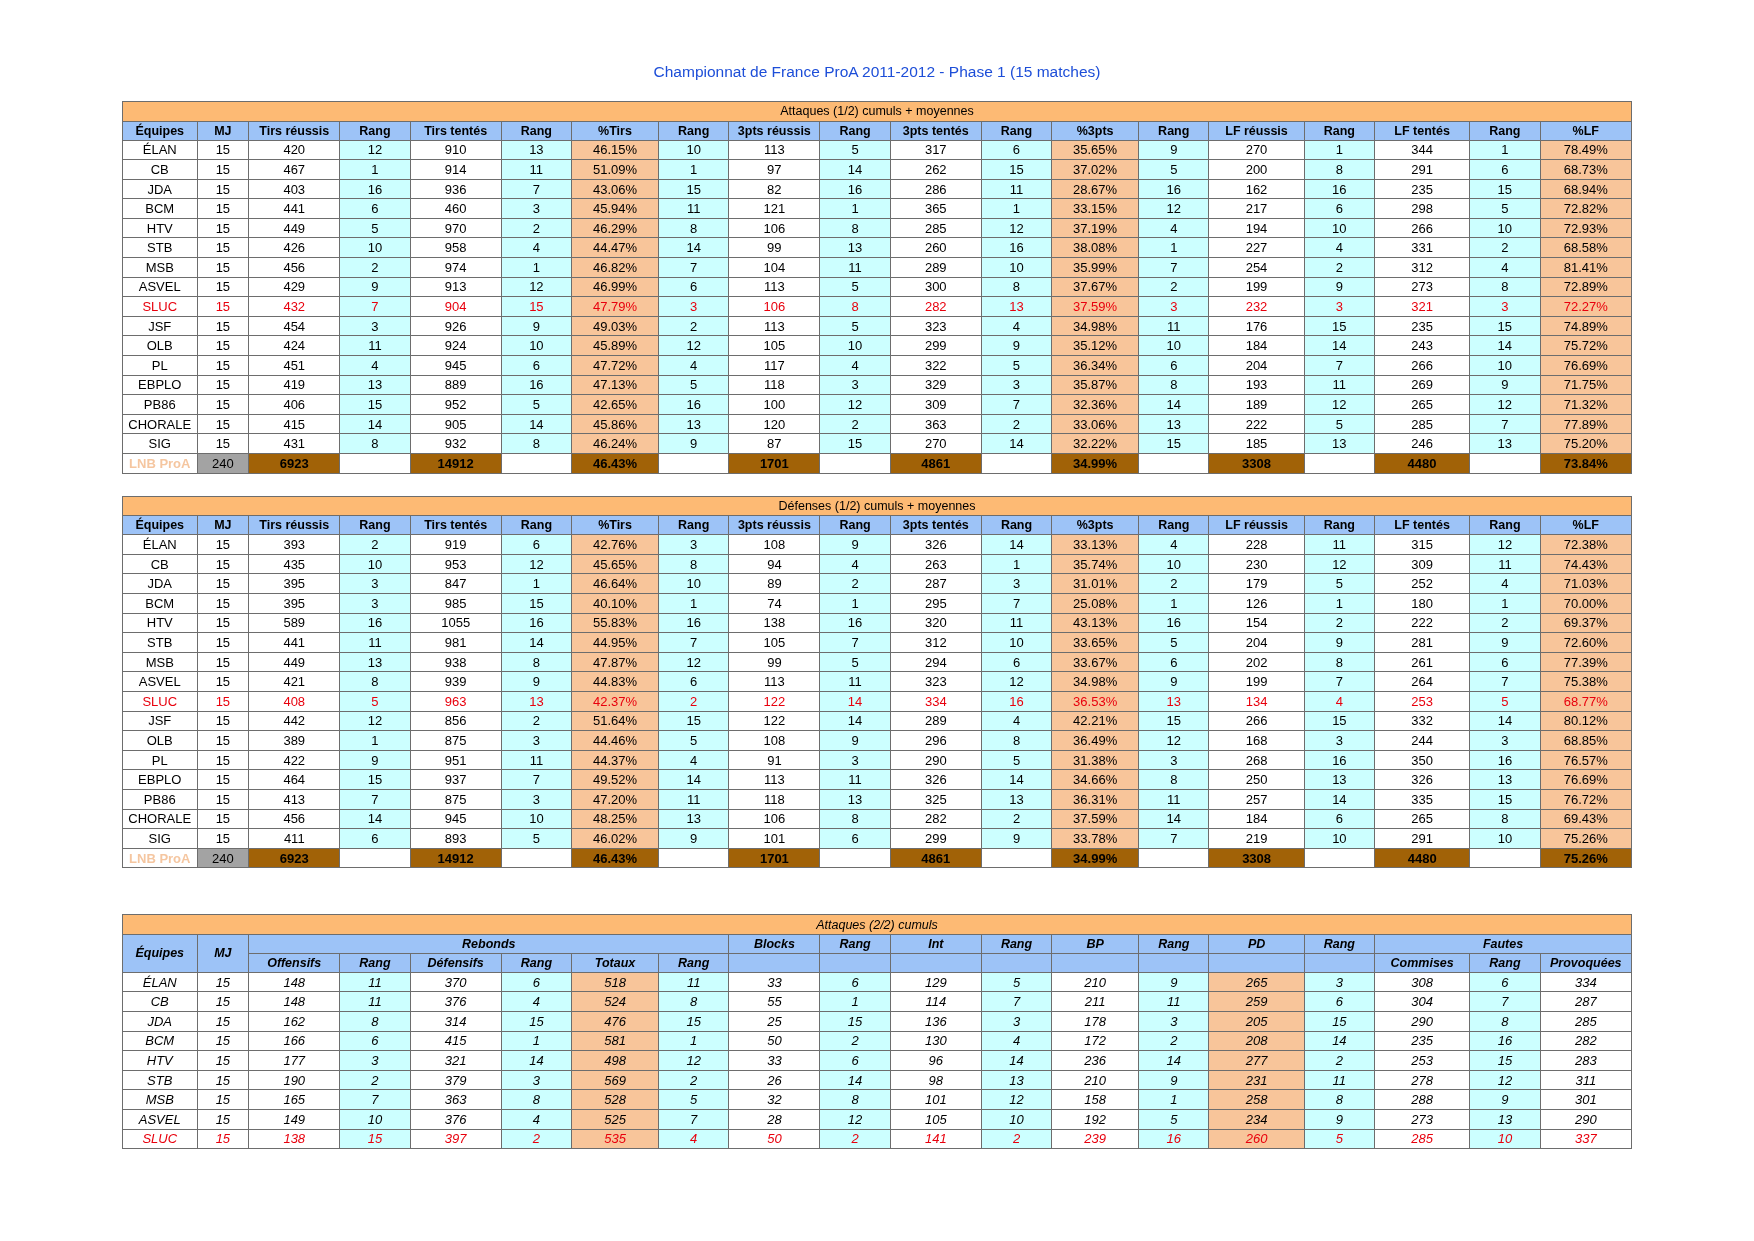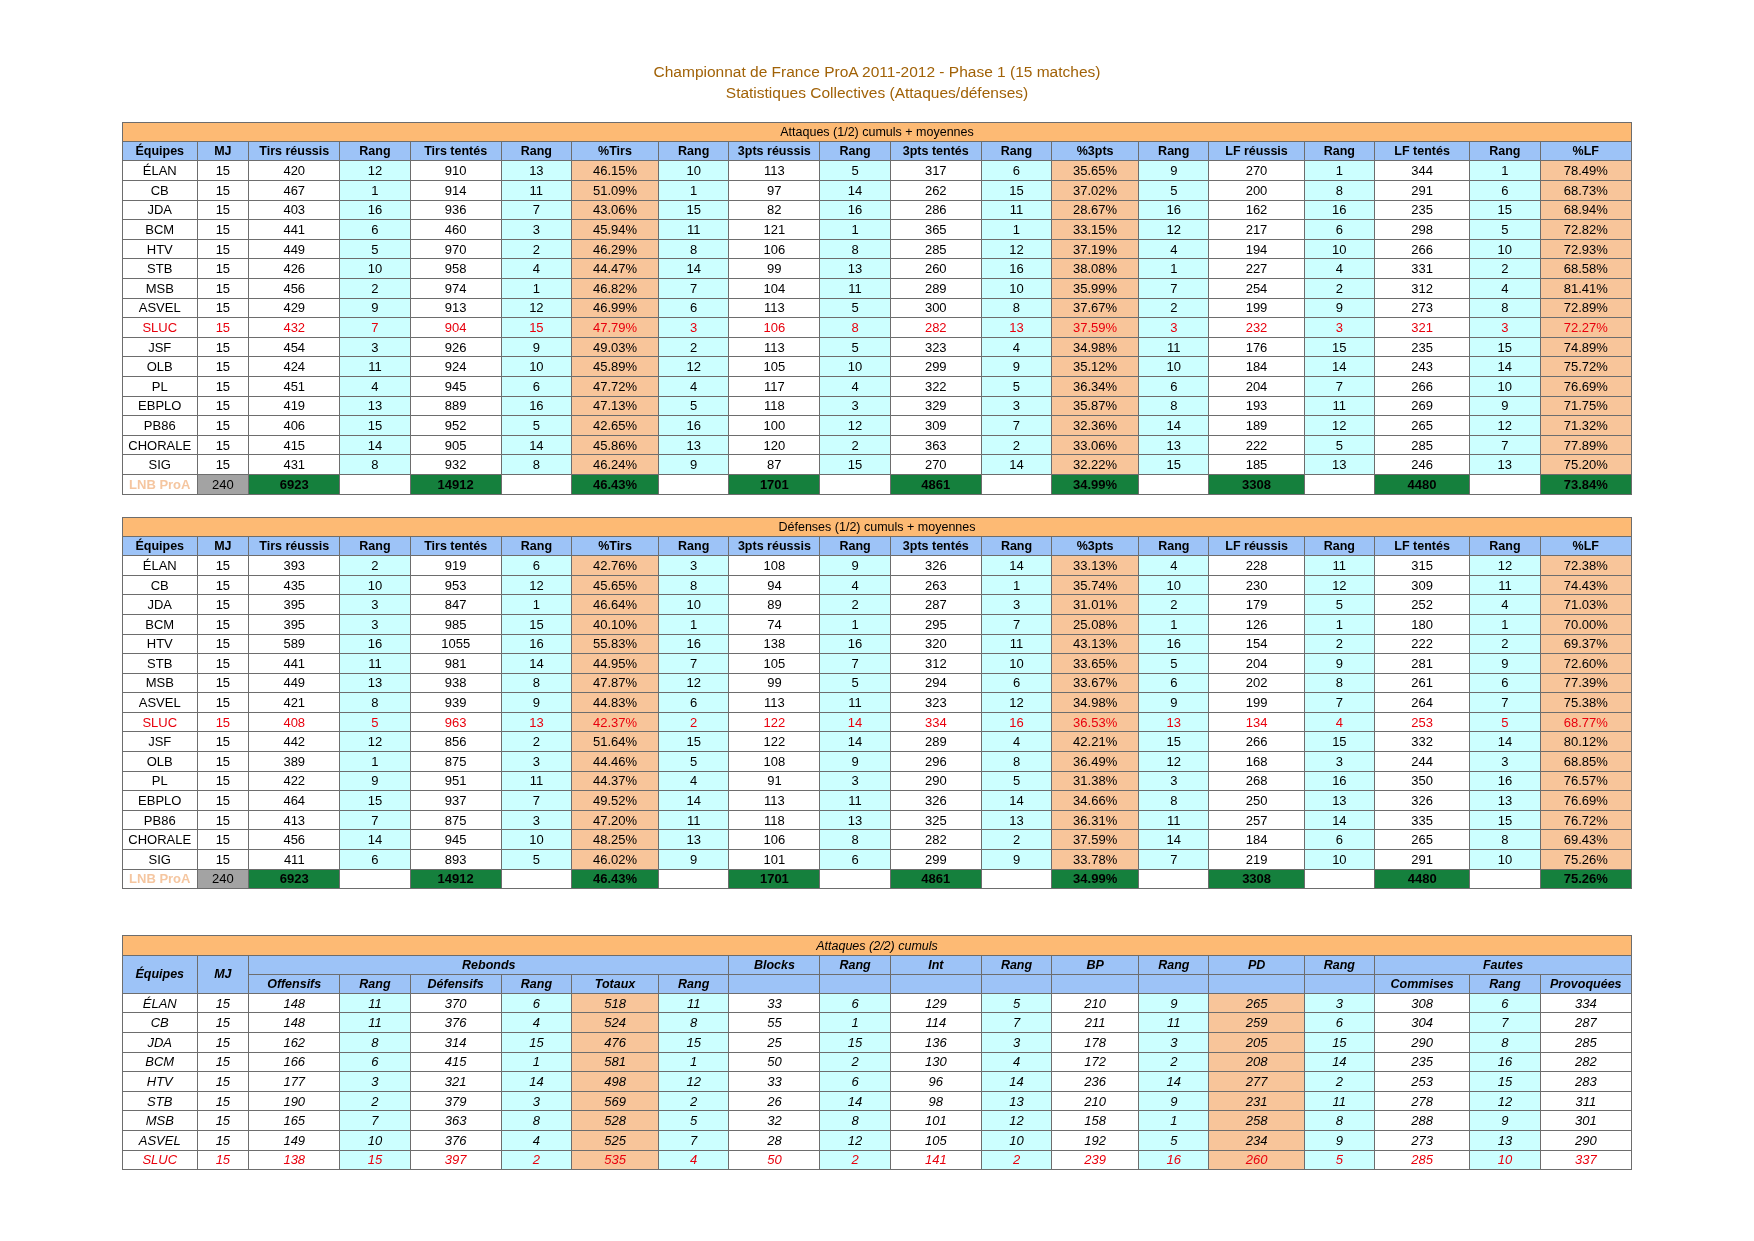--- a/index.html
+++ b/index.html
@@ -9,21 +9,21 @@
     width: 1754px; height: 1241px;
     font-family: "Liberation Sans", sans-serif;
     overflow: hidden;
   }
   .page { position: relative; width: 1754px; height: 1241px; }
 
   .title-block {
     text-align: center;
     padding-top: 62px;
     font-size: 15.5px;
-    color: #a16207;
+    color: #1d4ed8;
     line-height: 1.35;
   }
 
   .tbl-wrap { margin: 0 auto; width: 1510px; }
   .tbl-wrap.t1 { margin-top: 18px; }
   .tbl-wrap.t2 { margin-top: 22px; }
   .tbl-wrap.t3 { margin-top: 46px; font-style: italic; }
 
   table.grid {
     border-collapse: collapse;
@@ -70,32 +70,31 @@
   td.rk     { background: #ccffff; }
   td.rkb    { background: #ccffff; font-weight: bold; }
 
   td.team { font-weight: bold; background:#ffffff; font-size:13px; }
   tr.sluc td { color: #e8000d; }
   tr.sluc td.team { color: #e8000d; }
 
   
   tr.foot td { background: #ffffff; height: 19.6px; }
   tr.foot td.lbl { color: #f5c6a0; font-weight: bold; background:#ffffff; }
-  tr.foot td.tot { background: #15803d; font-weight: bold; }
+  tr.foot td.tot { background: #a16207; font-weight: bold; }
   tr.foot td.blank { background: #ffffff; }
   tr.foot td.mj { background: #a3a3a3; }
 </style>
 </head>
 <body>
 
 <div class="page">
 
   <div class="title-block">
     <div>Championnat de France ProA 2011-2012 - Phase 1 (15 matches)</div>
-    <div>Statistiques Collectives (Attaques/défenses)</div>
   </div>
 
   <div class="tbl-wrap t1">
     <table class="grid">
       <colgroup>
         <col style="width:72px">
           <col style="width:50px">
           <col style="width:88px">
           <col style="width:68px">
         <col style="width:88px">

